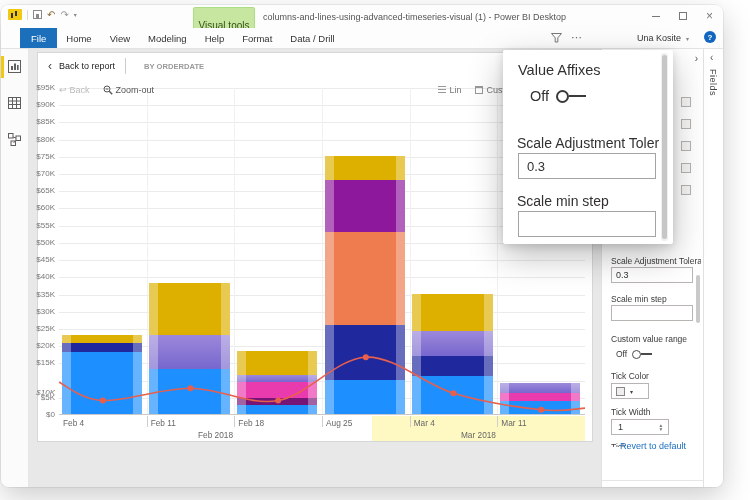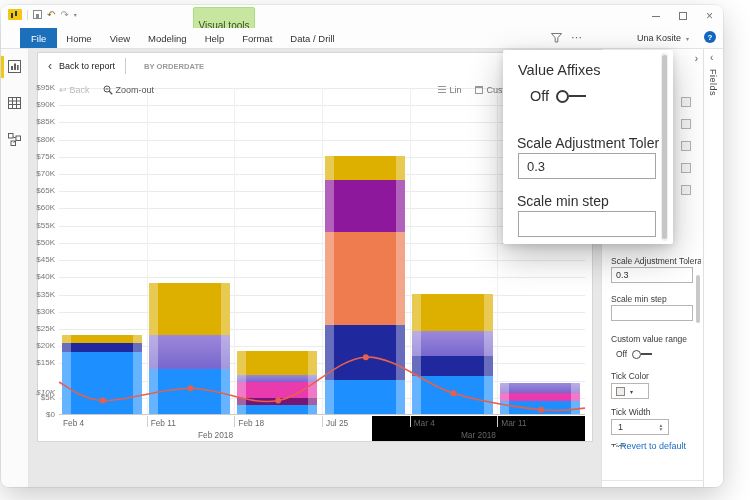--- a/index.html
+++ b/index.html
@@ -66,21 +66,21 @@
   .plot{position:absolute;left:21px;top:35px;width:526px;height:327px;border-bottom:1px solid #c9c9c9;}
   .gridline{position:absolute;left:0;width:100%;height:1px;background:#ebebeb;}
   .vline{position:absolute;top:0;bottom:0;width:1px;background:#f0f0f0;}
   .bar{position:absolute;bottom:0;display:flex;flex-direction:column-reverse;}
   .seg{width:100%;}
   .bar-overlay{position:absolute;inset:0;background:linear-gradient(90deg,rgba(255,255,255,.32) 0 9px,rgba(255,255,255,0) 9px calc(100% - 9px),rgba(255,255,255,.32) calc(100% - 9px));pointer-events:none;}
   .line-svg{position:absolute;left:0;top:0;overflow:visible;z-index:4;}
 
   .axis-band{position:absolute;left:21px;top:363px;width:526px;height:25px;font-size:8.3px;color:#666;}
   .month-bandbox{position:absolute;top:0;bottom:0;}
-  .month-bandbox.shaded{background:#000000;}
+  .month-bandbox.shaded{background:#fef9c3;}
   .month-label{position:absolute;bottom:1px;width:100%;text-align:center;}
   .date-label{position:absolute;top:2px;white-space:nowrap;}
   .date-tick{position:absolute;top:0;width:1px;height:11px;background:#cfcfcf;}
 
   
   .hover-toolbar{position:absolute;left:551px;top:31px;display:flex;align-items:center;gap:9px;color:#666;z-index:8;}
   .ellipsis{font-size:11px;letter-spacing:1px;color:#666;}
 
   
   .viz-pane{width:102px;flex:none;background:#fff;border-left:1px solid #e1e1e1;position:relative;font-size:8.5px;color:#3b3a39;}
@@ -139,20 +139,21 @@
     <div class="titlebar">
       <div class="qat">
         <span class="logo"></span>
         <span class="qsep"></span>
         <span class="floppy"></span>
         <span class="arrow-glyph">↶</span>
         <span class="arrow-glyph redo">↷</span>
         <span class="caret">▾</span>
       </div>
       <div class="badge">Visual tools</div>
+      <div class="title-text">columns-and-lines-using-advanced-timeseries-visual (1) - Power BI Desktop</div>
       <div class="win-controls">
         <span class="wc-min"></span>
         <span class="wc-max"></span>
         <span class="wc-close">×</span>
       </div>
     </div>
 
     <div class="ribbon">
       <div class="file-tab">File</div>
       <div class="menu-item">Home</div>
@@ -336,21 +337,21 @@
           <div class="axis-band" id="axisband">
               <div class="month-bandbox" style="left: 0px; width: 312.97px;">
                 <div class="month-label">Feb 2018</div>
               </div>
               <div class="month-bandbox shaded" style="left: 312.97px; width: 213.03px;">
                 <div class="month-label">Mar 2018</div>
               </div>
               <div class="date-label" style="left: 4px;">Feb 4</div>
               <div class="date-label" style="left: 91.6667px;">Feb 11</div>
               <div class="date-label" style="left: 179.333px;">Feb 18</div>
-              <div class="date-label" style="left: 267px;">Jul 25</div>
+              <div class="date-label" style="left: 267px;">Aug 25</div>
               <div class="date-label" style="left: 354.667px;">Mar 4</div>
               <div class="date-label" style="left: 442.333px;">Mar 11</div>
               <div class="date-tick" style="left: 87.6667px;"></div>
               <div class="date-tick" style="left: 175.333px;"></div>
               <div class="date-tick" style="left: 263px;"></div>
               <div class="date-tick" style="left: 350.667px;"></div>
               <div class="date-tick" style="left: 438.333px;"></div>
             </div>
         </div>
       </div>

